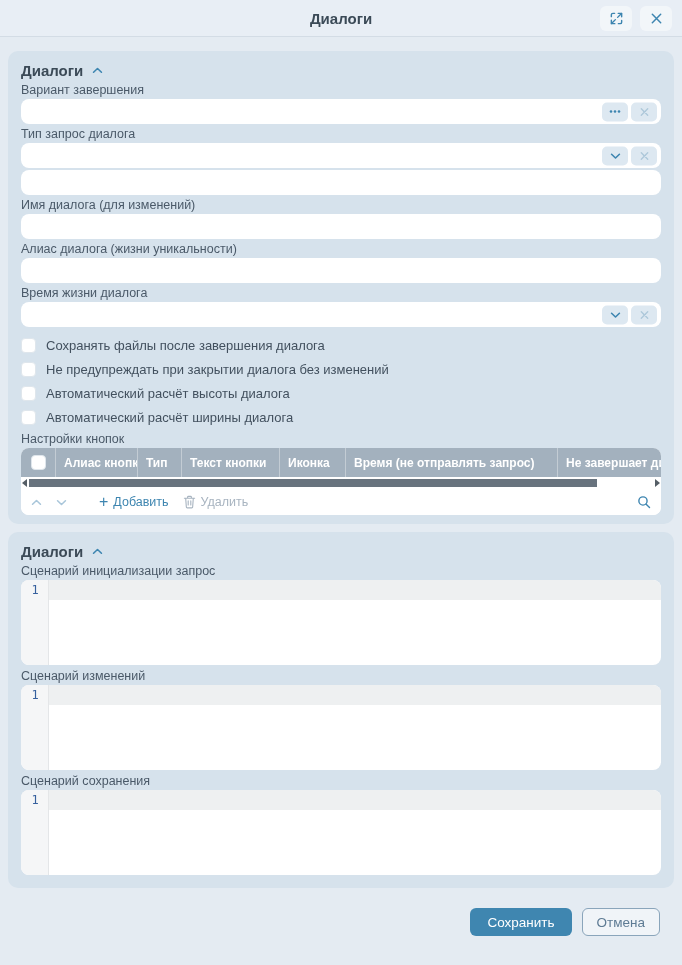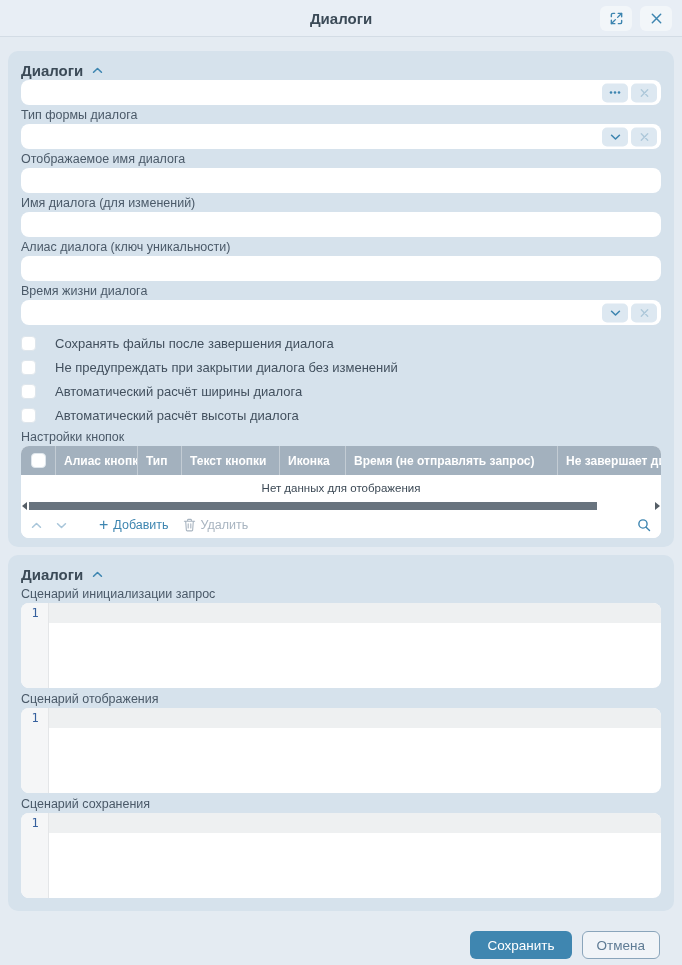--- a/index.html
+++ b/index.html
@@ -85,21 +85,21 @@
   .mini-btn {
     width: 26px; height: 19px;
     border: none;
     border-radius: 5px;
     background: #dde8f1;
     display: flex; align-items: center; justify-content: center;
     cursor: pointer;
   }
   
   .check-row {
-    display: flex; align-items: center; gap: 19px;
+    display: flex; align-items: center; gap: 10px;
     height: 24px;
     cursor: pointer;
   }
   .checkbox {
     width: 15px; height: 15px;
     background: #ffffff;
     border: 1px solid #dfe6ec;
     border-radius: 4px;
     flex: 0 0 auto;
   }
@@ -274,20 +274,21 @@
   <div class="panel">
     <div class="section-head">
       <span class="section-title">Диалоги</span>
       <span style="display:flex">
         <svg width="11" height="7" viewBox="0 0 12 8" fill="none" stroke="#3d85b0" stroke-width="1.8" stroke-linecap="round" stroke-linejoin="round">
             <path d="M1.5 6 6 1.7 10.5 6"></path>
           </svg>
       </span>
     </div>
 
+    <div class="field-label">Вариант завершения</div>
     <div class="input-wrap">
       <input class="text-input" value="" style="">
       <div class="suffix-btns">
         <button class="mini-btn">
           <span style="display:flex">
             <svg width="12" height="4" viewBox="0 0 12 4">
                 <circle cx="2" cy="2" r="1.3" fill="#3d85b0"></circle>
                 <circle cx="6" cy="2" r="1.3" fill="#3d85b0"></circle>
                 <circle cx="10" cy="2" r="1.3" fill="#3d85b0"></circle>
               </svg>
@@ -296,52 +297,51 @@
         <button class="mini-btn">
           <span style="display:flex">
             <svg width="11" height="11" viewBox="0 0 12 12" stroke="#aec8da" stroke-width="1.5" stroke-linecap="round">
                 <path d="M2.5 2.5l7 7M9.5 2.5l-7 7"></path>
               </svg>
           </span>
         </button>
       </div>
     </div>
 
-    <div class="field-label">Тип формы диалога</div>
+    <div class="field-label">Тип запрос диалога</div>
     <div class="input-wrap">
       <input class="text-input" value="" style="">
       <div class="suffix-btns">
         <button class="mini-btn">
           <span style="display:flex">
             <svg width="11" height="7" viewBox="0 0 12 8" fill="none" stroke="#3d85b0" stroke-width="1.8" stroke-linecap="round" stroke-linejoin="round">
                 <path d="M1.5 2 6 6.3 10.5 2"></path>
               </svg>
           </span>
         </button>
         <button class="mini-btn">
           <span style="display:flex">
             <svg width="11" height="11" viewBox="0 0 12 12" stroke="#aec8da" stroke-width="1.5" stroke-linecap="round">
                 <path d="M2.5 2.5l7 7M9.5 2.5l-7 7"></path>
               </svg>
           </span>
         </button>
       </div>
     </div>
 
-    <div class="field-label">Отображаемое имя диалога</div>
     <div class="input-wrap">
       <input class="text-input plain" value="" style="">
     </div>
 
     <div class="field-label">Имя диалога (для изменений)</div>
     <div class="input-wrap">
       <input class="text-input plain" value="" style="">
     </div>
 
-    <div class="field-label">Алиас диалога (ключ уникальности)</div>
+    <div class="field-label">Алиас диалога (жизни уникальности)</div>
     <div class="input-wrap">
       <input class="text-input plain" value="" style="">
     </div>
 
     <div class="field-label">Время жизни диалога</div>
     <div class="input-wrap">
       <input class="text-input" value="" style="">
       <div class="suffix-btns">
         <button class="mini-btn">
           <span style="display:flex">
@@ -364,42 +364,41 @@
       <div class="check-row">
         <span class="checkbox"></span>
         <span class="check-label">Сохранять файлы после завершения диалога</span>
       </div>
       <div class="check-row">
         <span class="checkbox"></span>
         <span class="check-label">Не предупреждать при закрытии диалога без изменений</span>
       </div>
       <div class="check-row">
         <span class="checkbox"></span>
-        <span class="check-label">Автоматический расчёт ширины диалога</span>
+        <span class="check-label">Автоматический расчёт высоты диалога</span>
       </div>
       <div class="check-row">
         <span class="checkbox"></span>
-        <span class="check-label">Автоматический расчёт высоты диалога</span>
+        <span class="check-label">Автоматический расчёт ширины диалога</span>
       </div>
     </div>
 
     <div class="field-label">Настройки кнопок</div>
     <div class="grid">
       <div class="grid-header">
         <div class="grid-th first" style="width:34px">
           <span class="checkbox"></span>
         </div>
         <div class="grid-th" style="width:82px">Алиас кнопки</div>
         <div class="grid-th" style="width:44px">Тип</div>
         <div class="grid-th" style="width:98px">Текст кнопки</div>
         <div class="grid-th" style="width:66px">Иконка</div>
         <div class="grid-th" style="width:212px">Время (не отправлять запрос)</div>
         <div class="grid-th" style="width:160px">Не завершает ди</div>
       </div>
-      <div class="grid-empty">Нет данных для отображения</div>
       <div class="hscroll">
         <span class="arrow-left"></span>
         <span class="track">
             <span class="thumb"></span>
           </span>
         <span class="arrow-right"></span>
       </div>
       <div class="grid-toolbar">
         <button class="tb-ico">
           <span style="display:flex">
@@ -451,21 +450,21 @@
     </div>
 
     <div class="field-label">Сценарий инициализации запрос</div>
     <div class="code-editor">
       <div class="active-line"></div>
       <div class="gutter"></div>
       <div class="line-no">1</div>
       <textarea class="code-area" style=""></textarea>
     </div>
 
-    <div class="field-label">Сценарий отображения</div>
+    <div class="field-label">Сценарий изменений</div>
     <div class="code-editor">
       <div class="active-line"></div>
       <div class="gutter"></div>
       <div class="line-no">1</div>
       <textarea class="code-area" style=""></textarea>
     </div>
 
     <div class="field-label">Сценарий сохранения</div>
     <div class="code-editor">
       <div class="active-line"></div>

